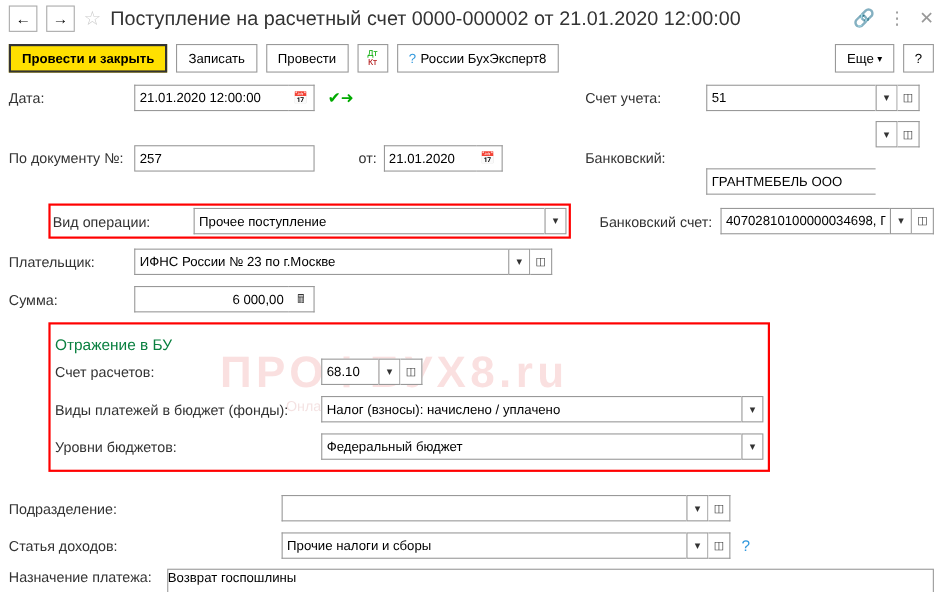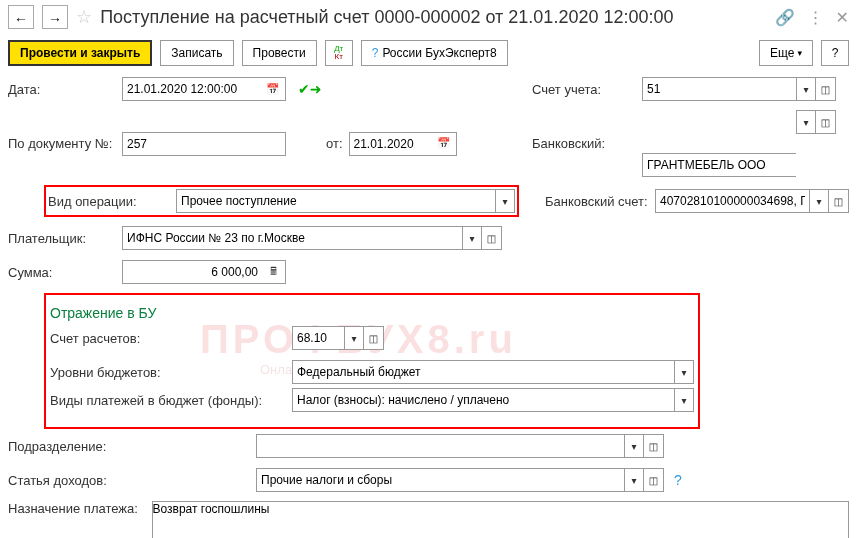--- a/index.html
+++ b/index.html
@@ -154,37 +154,37 @@
   <div class="highlight-red" style="width:656px;padding:6px 4px">
     <div class="section-title">Отражение в БУ</div>
     <div class="row">
       <span class="label" style="width:236px">Счет расчетов:</span>
       <div class="input-combo">
         <input class="input" style="width: 52px;" value="68.10">
         <div class="combo-btn drop-icon"></div>
         <div class="combo-btn open-icon"></div>
       </div>
     </div>
+    <div class="row">
+      <span class="label" style="width:236px">Виды платежей в бюджет (фонды):</span>
+      <div class="input-combo" style="flex:1">
+        <input class="input" style="flex: 1 1 0%;" value="Налог (взносы): начислено / уплачено">
+        <div class="combo-btn drop-icon"></div>
+      </div>
+    </div>
     <div class="row" style="margin-bottom:2px">
       <span class="label" style="width:236px">Уровни бюджетов:</span>
       <div class="input-combo" style="flex:1">
         <input class="input" style="flex: 1 1 0%;" value="Федеральный бюджет">
         <div class="combo-btn drop-icon"></div>
       </div>
     </div>
-    <div class="row">
-      <span class="label" style="width:236px">Виды платежей в бюджет (фонды):</span>
-      <div class="input-combo" style="flex:1">
-        <input class="input" style="flex: 1 1 0%;" value="Налог (взносы): начислено / уплачено">
-        <div class="combo-btn drop-icon"></div>
-      </div>
-    </div>
-  </div>
-
-  <div class="row" style="margin-top:4px">
+  </div>
+
+  <div class="row" style="margin-top:20px">
     <span class="label" style="width:242px">Подразделение:</span>
     <div class="input-combo" style="width:408px">
       <input class="input" style="flex: 1 1 0%;" value="">
       <div class="combo-btn drop-icon"></div>
       <div class="combo-btn open-icon"></div>
     </div>
   </div>
 
   <div class="row">
     <span class="label" style="width:242px">Статья доходов:</span>

